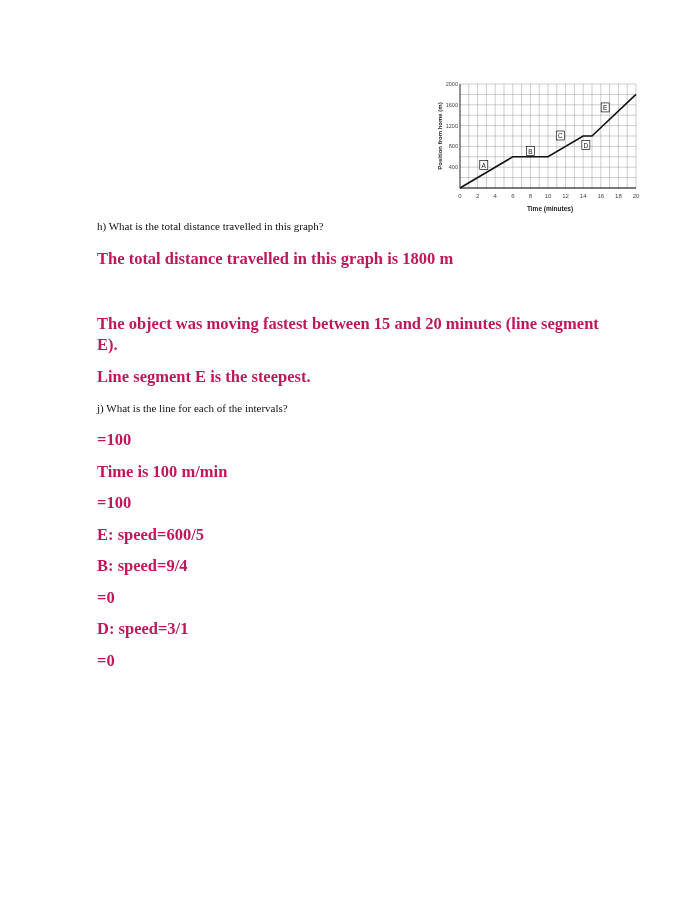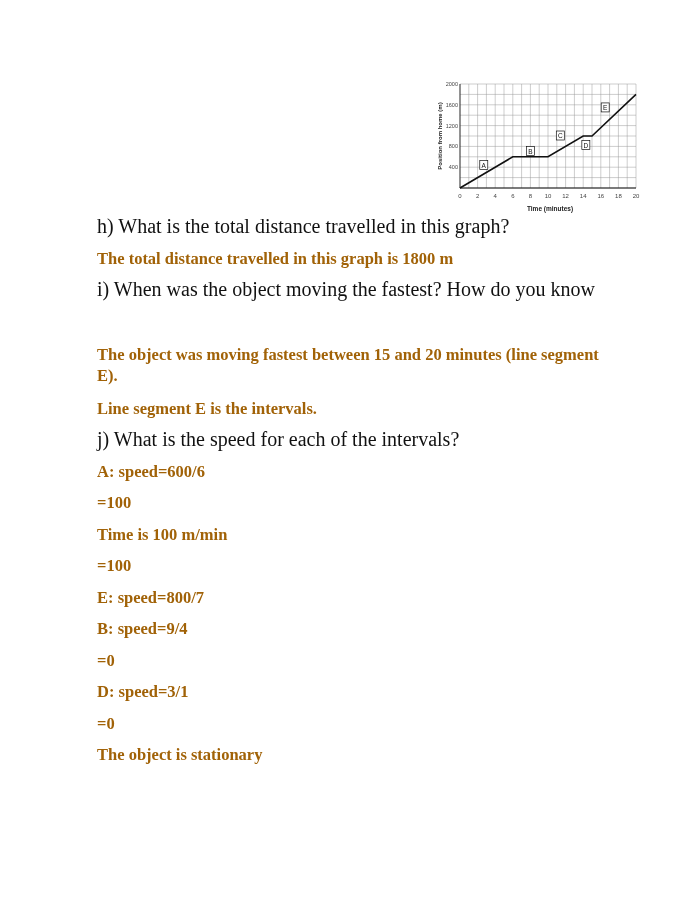--- a/index.html
+++ b/index.html
@@ -1,20 +1,20 @@
 <!DOCTYPE html>
 <html><head>
 <meta charset="utf-8">
 <style>
   html, body { margin: 0; padding: 0; background: #ffffff; }
   body { width: 696px; height: 900px; position: relative; overflow: hidden; font-family: "Liberation Serif", "DejaVu Serif", serif; }
   .graph { position: absolute; left: 420px; top: 76px; width: 230px; height: 140px; }
   .content { position: absolute; left: 97px; top: 217px; width: 520px; }
-  .q { color: #111111; font-size: 20px; line-height: 19px; margin: 0 0 12.5px 0; }
-  .a { color: #a16207; font-size: 16.5px; font-weight: bold; line-height: 19px; margin: 0 0 12.5px 0; }
+  .q { color: #111111; font-size: 11px; line-height: 19px; margin: 0 0 12.5px 0; }
+  .a { color: #be185d; font-size: 16.5px; font-weight: bold; line-height: 19px; margin: 0 0 12.5px 0; }
   .a.multi { line-height: 21px; margin-top: 45px; }
 </style>
 </head>
 <body>
 
 <svg class="graph" viewBox="0 0 230 140" xmlns="http://www.w3.org/2000/svg">
   <g id="grid">
       <line x1="40" x2="40" y1="8" y2="112" stroke="#9a9a9a" stroke-width="0.5"></line>
       <line x1="48.8" x2="48.8" y1="8" y2="112" stroke="#9a9a9a" stroke-width="0.5"></line>
       <line x1="57.6" x2="57.6" y1="8" y2="112" stroke="#9a9a9a" stroke-width="0.5"></line>
@@ -85,27 +85,24 @@
       <rect x="181.2" y="26.92" width="8" height="9" fill="#fff" stroke="#111" stroke-width="0.7"></rect>
       <text x="185.2" y="34.22" font-size="6.5" text-anchor="middle" fill="#111" font-family="Liberation Sans, sans-serif">E</text>
     </g>
   <text id="xlabel" x="130" y="135" font-size="6.5" font-weight="bold" text-anchor="middle" font-family="Liberation Sans, sans-serif" fill="#222">Time (minutes)</text>
   <text id="ylabel" x="0" y="0" font-size="6" font-weight="bold" text-anchor="middle" font-family="Liberation Sans, sans-serif" fill="#222" transform="translate(22,60) rotate(-90)">Position from home (m)</text>
 </svg>
 
 <div class="content" id="content">
     <div class="q">h)  What is the total distance travelled in this graph?</div>
     <div class="a">The total distance travelled in this graph is 1800 m</div>
-    <div class="q">i) When was the object moving the fastest?  How do you know</div>
     <div class="a multi">The object was moving fastest between 15 and 20 minutes (line segment E).</div>
-    <div class="a">Line segment E is the intervals.</div>
-    <div class="q">j) What is the speed for each of the intervals?</div>
-    <div class="a">A: speed=600/6</div>
+    <div class="a">Line segment E is the steepest.</div>
+    <div class="q">j) What is the line for each of the intervals?</div>
     <div class="a">=100</div>
     <div class="a">Time is 100 m/min</div>
     <div class="a">=100</div>
-    <div class="a">E: speed=800/7</div>
+    <div class="a">E: speed=600/5</div>
     <div class="a">B: speed=9/4</div>
     <div class="a">=0</div>
     <div class="a">D: speed=3/1</div>
     <div class="a">=0</div>
-    <div class="a">The object is stationary</div>
   </div>
 
 </body></html>

